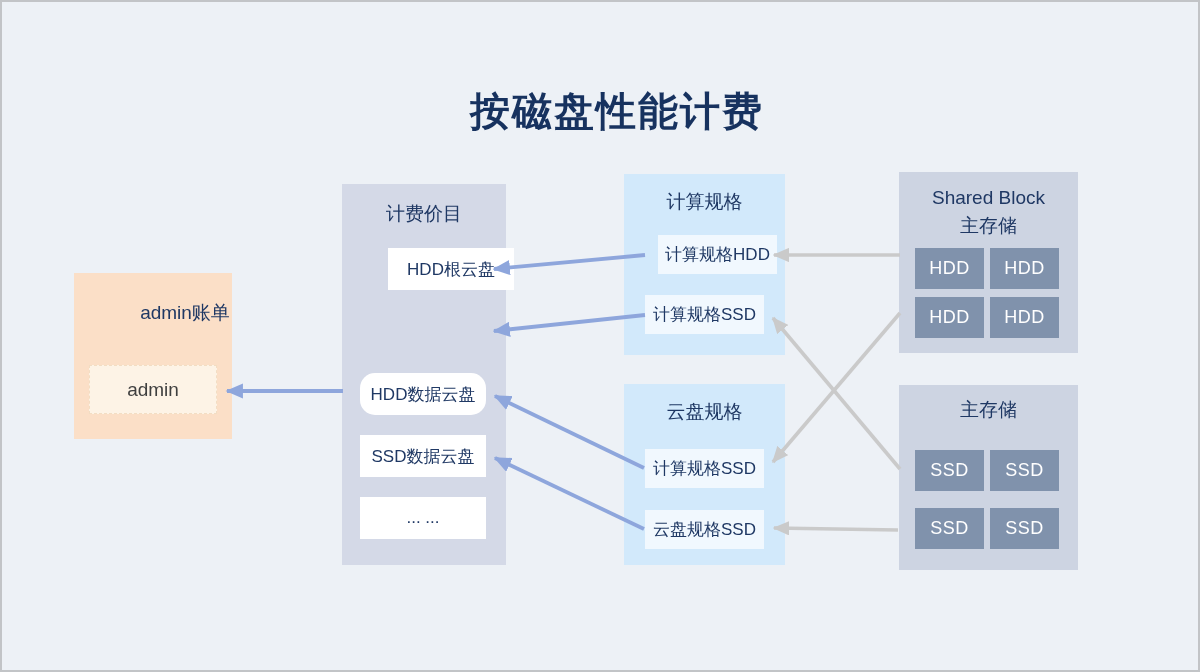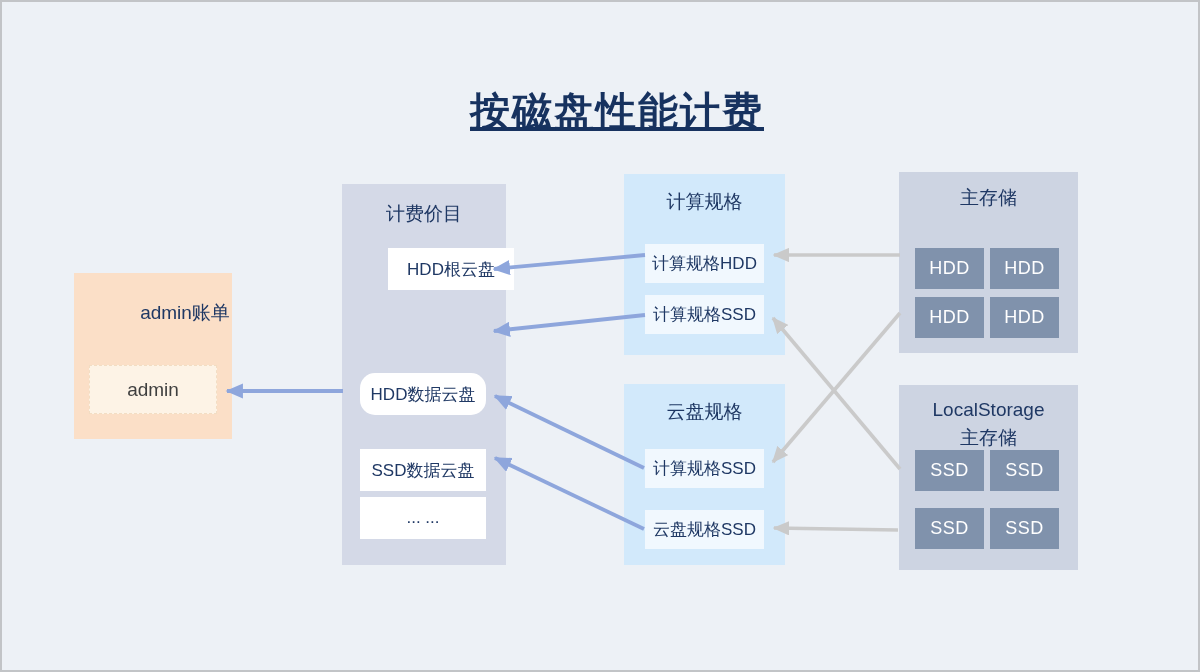--- a/index.html
+++ b/index.html
@@ -17,21 +17,20 @@
     overflow: hidden;
   }
   .abs { position: absolute; box-sizing: border-box; }
 
   .diagram-title {
     left: 315px; top: 82px; width: 600px; height: 48px;
     text-align: center;
     font-size: 40px; font-weight: 700;
     color: #17325f;
     letter-spacing: 2px;
-    text-decoration: underline;
   }
 
   
   .group-label {
     position: absolute; left: 0; width: 100%;
     text-align: center; color: #1f3864;
     font-size: 19px;
   }
   .group-label-2line {
     position: absolute; left: 0; width: 100%;
@@ -100,39 +99,39 @@
   <div class="abs compute-box">
     <div class="group-label" style="top:15px;">计算规格</div>
   </div>
 
   <div class="abs disk-box">
     <div class="group-label" style="top:15px;font-family:Liberation Serif, serif;">云盘规格</div>
   </div>
 
   <div class="abs shared-box">
     <div class="group-label-2line" style="top:12px;">
+      <div>Shared Block</div>
       <div>主存储</div>
     </div>
   </div>
 
   <div class="abs local-box">
     <div class="group-label-2line" style="top:11px;">
-      <div>LocalStorage</div>
       <div>主存储</div>
     </div>
   </div>
 
   <div class="abs admin-inner">admin</div>
 
   <div class="abs price-item" style="top:246px;margin-left:28px;">HDD根云盘</div>
   <div class="abs price-item" style="top:371px;border-radius:15px;">HDD数据云盘</div>
-  <div class="abs price-item" style="top:447px;">SSD数据云盘</div>
+  <div class="abs price-item" style="top:433px;">SSD数据云盘</div>
   <div class="abs price-item" style="top:495px;">... ...</div>
 
-  <div class="abs spec-item" style="top:242px;">计算规格HDD</div>
+  <div class="abs spec-item" style="top:233px;margin-left:13px;">计算规格HDD</div>
   <div class="abs spec-item" style="top:293px;">计算规格SSD</div>
 
   <div class="abs spec-item" style="top:447px;">计算规格SSD</div>
   <div class="abs spec-item" style="top:508px;">云盘规格SSD</div>
 
   <div class="abs tile" style="left:913px; top:246px;">HDD</div>
   <div class="abs tile" style="left:988px; top:246px;">HDD</div>
   <div class="abs tile" style="left:913px; top:295px;">HDD</div>
   <div class="abs tile" style="left:988px; top:295px;">HDD</div>
 

